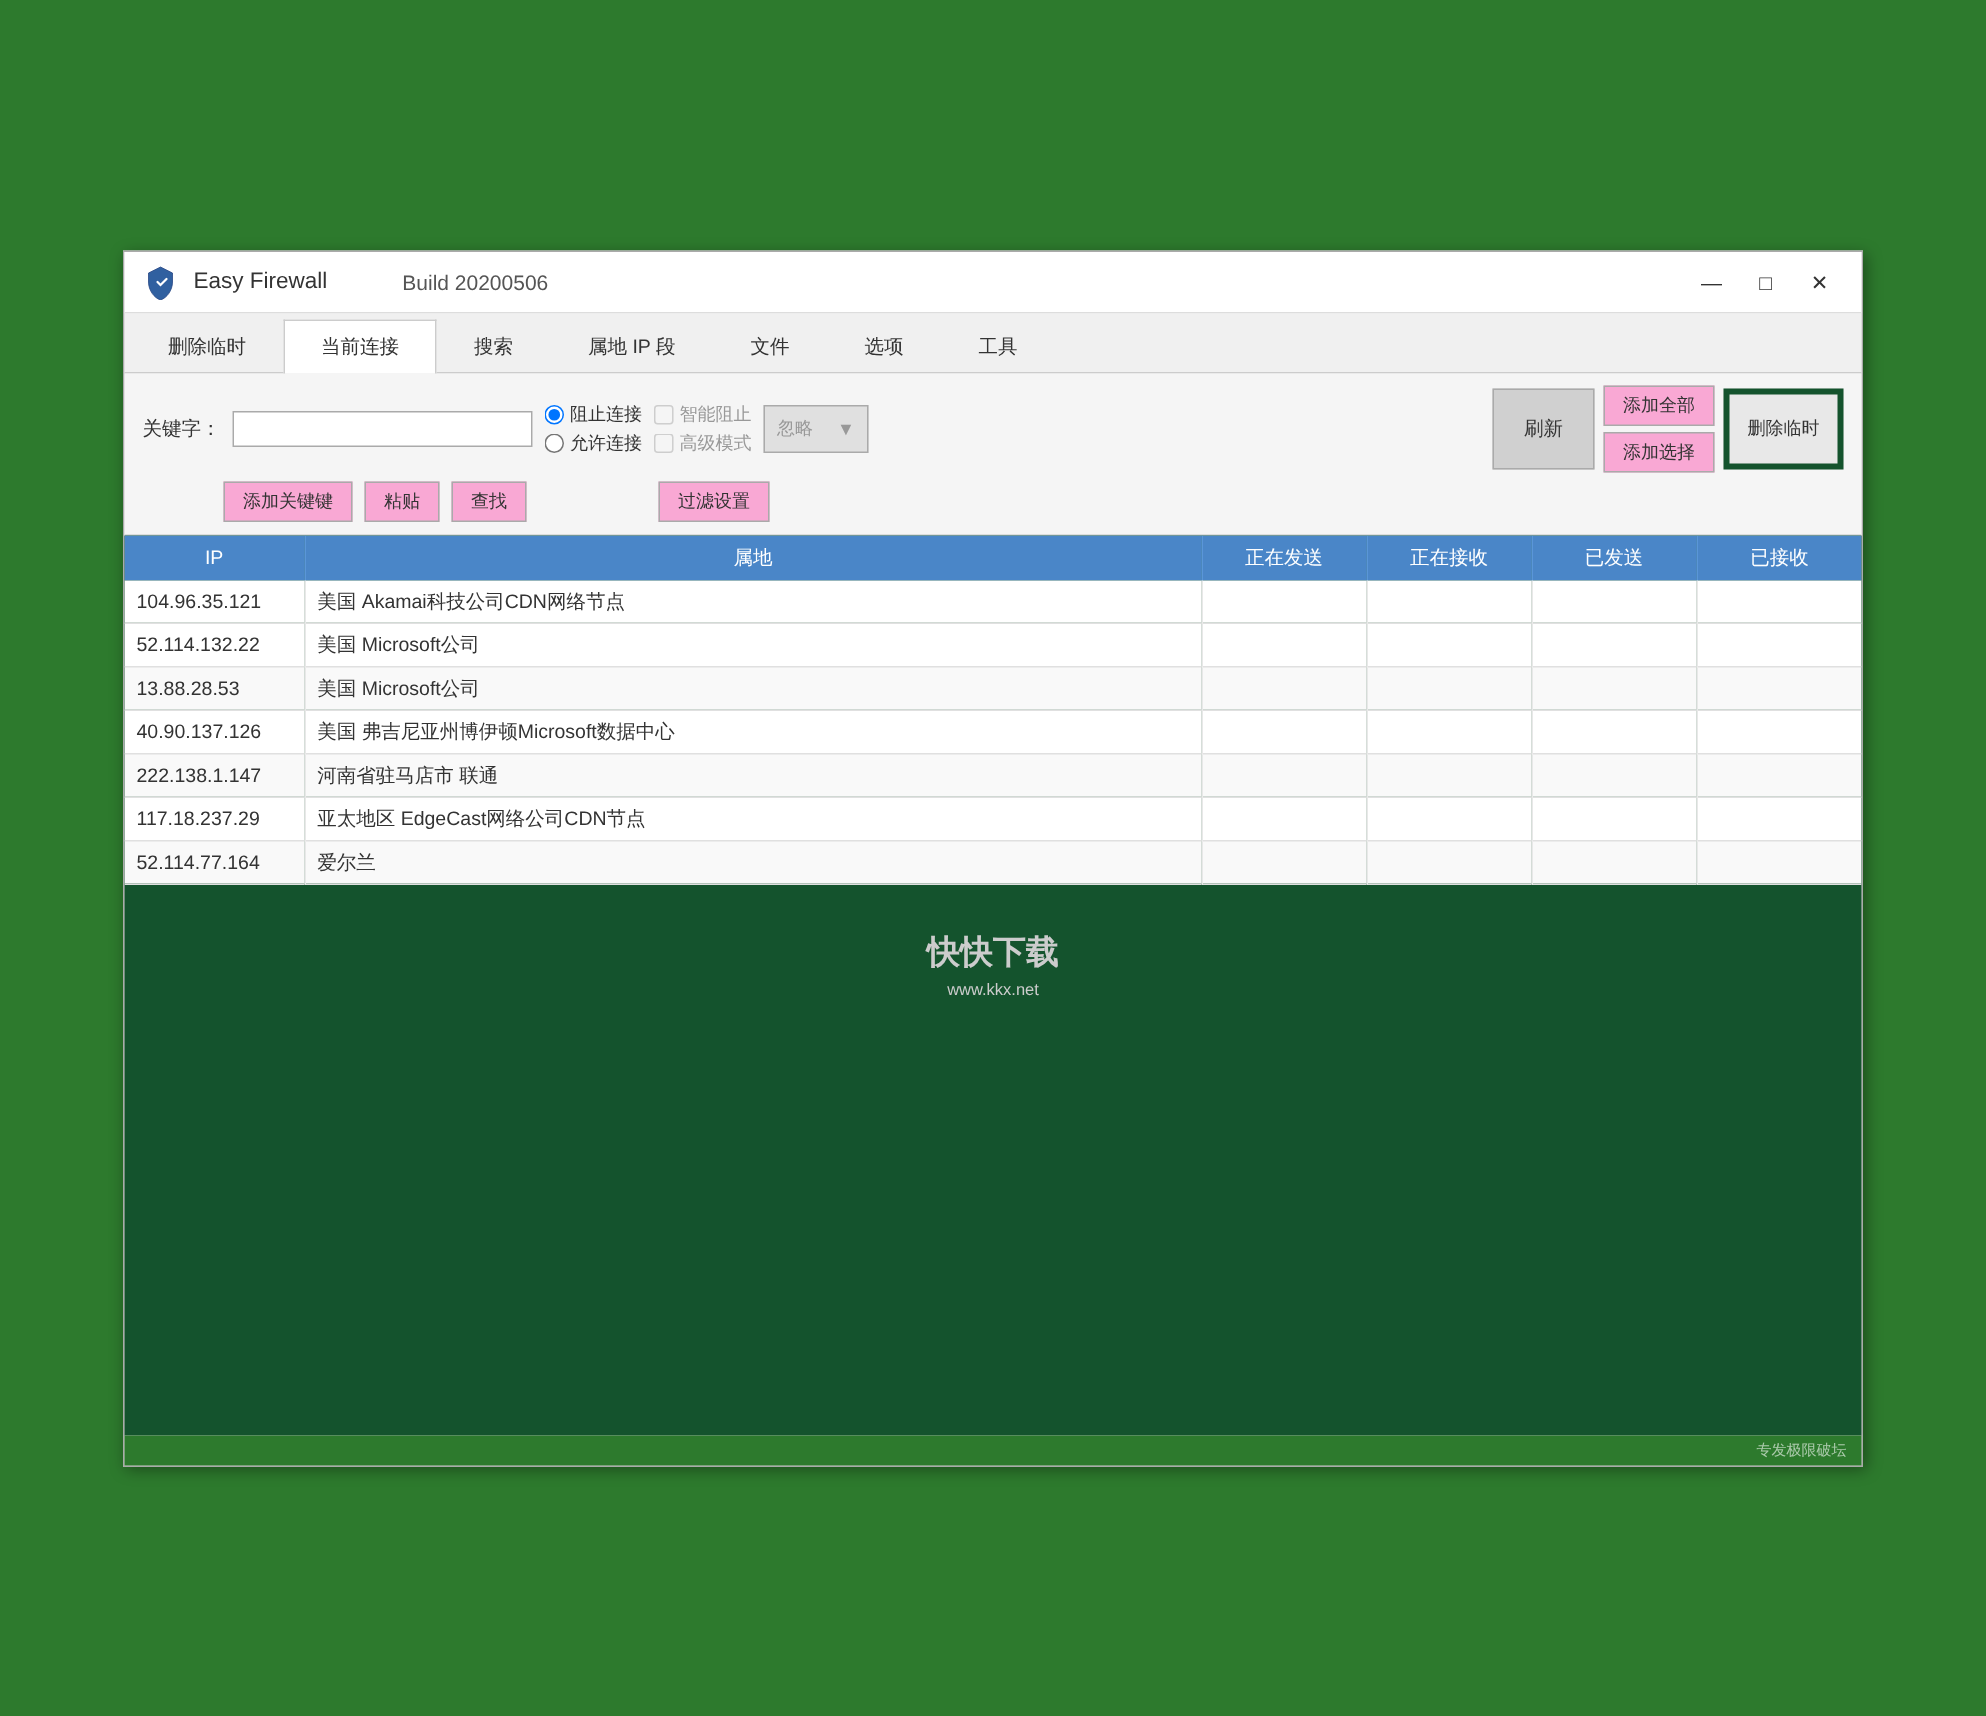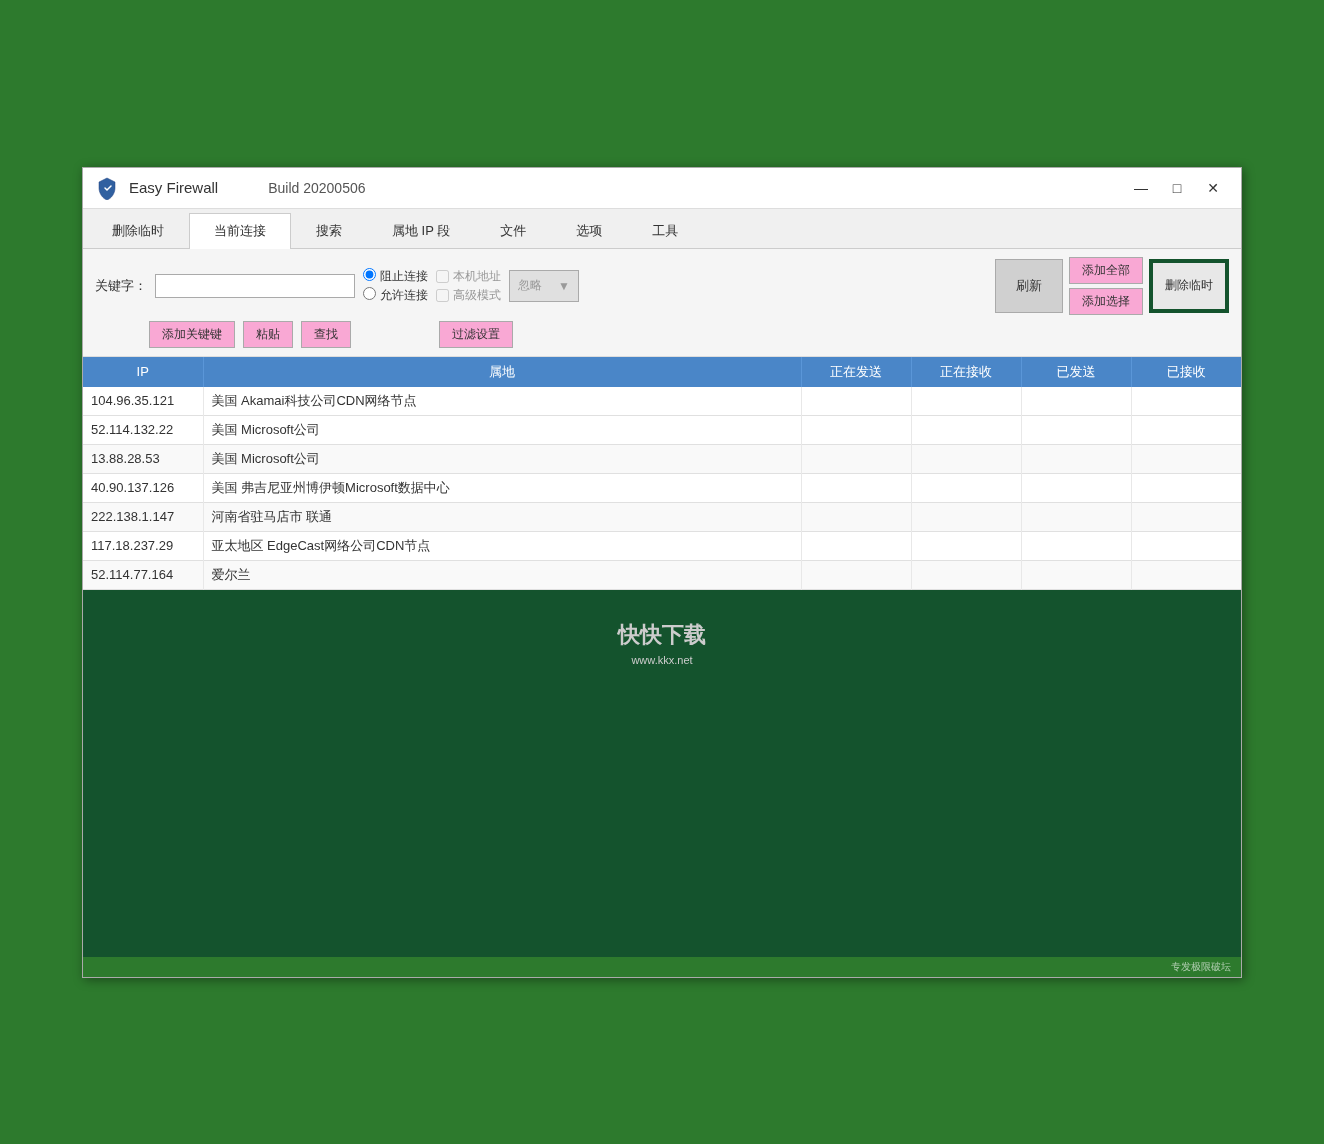--- a/index.html
+++ b/index.html
@@ -118,21 +118,21 @@
       font-size: 12px;
       background: #fff;
     }
     .radio-group {
       display: flex;
       flex-direction: column;
       gap: 2px;
     }
     .radio-label {
       display: flex;
-      align-items: flex-start;
+      align-items: center;
       gap: 4px;
       font-size: 12px;
       color: #333;
       cursor: pointer;
     }
     .checkbox-group {
       display: flex;
       flex-direction: column;
       gap: 2px;
     }
@@ -278,21 +278,21 @@
           <span>阻止连接</span>
         </label>
         <label class="radio-label">
           <input type="radio" name="conn" style="">
           <span>允许连接</span>
         </label>
       </div>
       <div class="checkbox-group">
         <label class="checkbox-label">
           <input type="checkbox" disabled="" style="">
-          <span>本机地址</span>
+          <span>智能阻止</span>
         </label>
         <label class="checkbox-label">
           <input type="checkbox" disabled="" style="">
           <span>高级模式</span>
         </label>
       </div>
       <button class="dropdown-btn">
         <span>忽略</span>
         <span>▼</span>
       </button>

